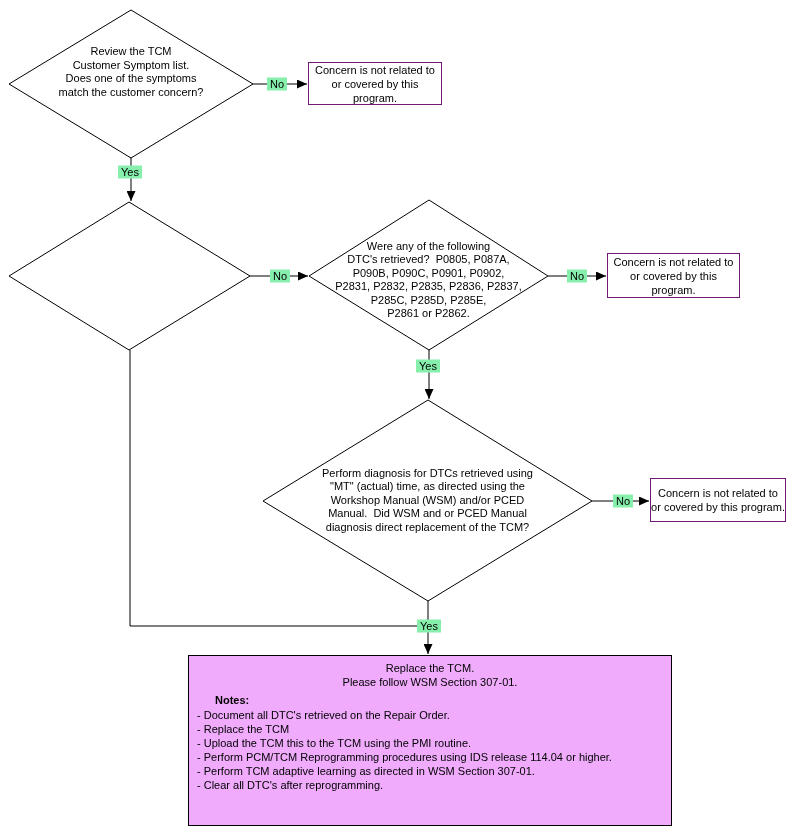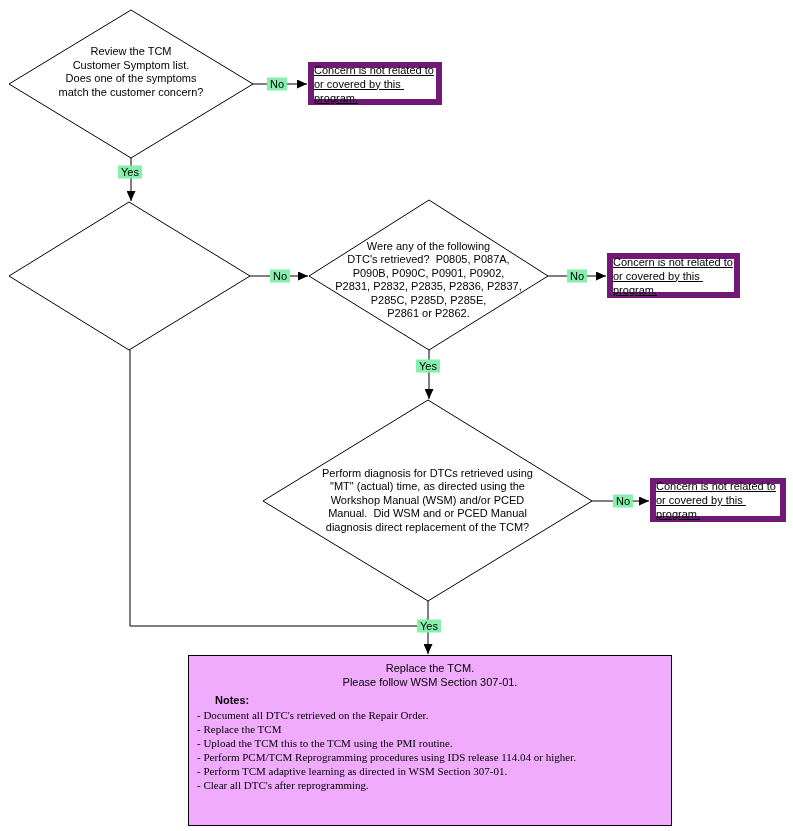--- a/index.html
+++ b/index.html
@@ -14,27 +14,27 @@
   .svg-layer{position:absolute;left:0;top:0;width:793px;height:831px;}
   .node-text{
     position:absolute;
     display:flex;align-items:center;justify-content:center;
     text-align:center;
     font-size:11px;line-height:13.5px;
     white-space:pre-wrap;
   }
   .outcome-box{
     position:absolute;
-    border:6px solid #701a75;
+    border:1px solid #701a75;
     background:#ffffff;
     display:flex;align-items:center;justify-content:center;
+    text-align:center;
     font-size:11px;line-height:14px;
     white-space:pre-wrap;
     box-sizing:border-box;
-    text-decoration:underline;
   }
   .edge-label{
     position:absolute;
     transform:translate(-50%,-50%);
     background:#86efac;
     padding:0 3px;
     font-size:11px;line-height:13px;
   }
   .final-box{
     position:absolute;
@@ -45,21 +45,20 @@
     font-size:11px;
   }
   .final-title{ text-align:center; line-height:14px; margin-top:5px; white-space:pre-wrap;}
   .final-subtitle{ text-align:center; line-height:14px; white-space:pre-wrap;}
   .notes-heading{ font-weight:bold; margin:4px 0 0 26px; line-height:14px;}
   .notes-list{ margin:1px 8px 0 8px; }
   .note-item{
     line-height:14px;
     padding-left:8px;text-indent:-8px;
     white-space:pre-wrap;
-    font-family:Liberation Serif, serif;
   }
 </style>
 </head>
 <body>
 
 <div class="canvas">
 
   <svg class="svg-layer" width="793" height="831" viewBox="0 0 793 831" xmlns="http://www.w3.org/2000/svg">
     <defs>
       <marker id="arrow" markerWidth="10" markerHeight="9" refX="10" refY="4.5" orient="auto" markerUnits="userSpaceOnUse">

